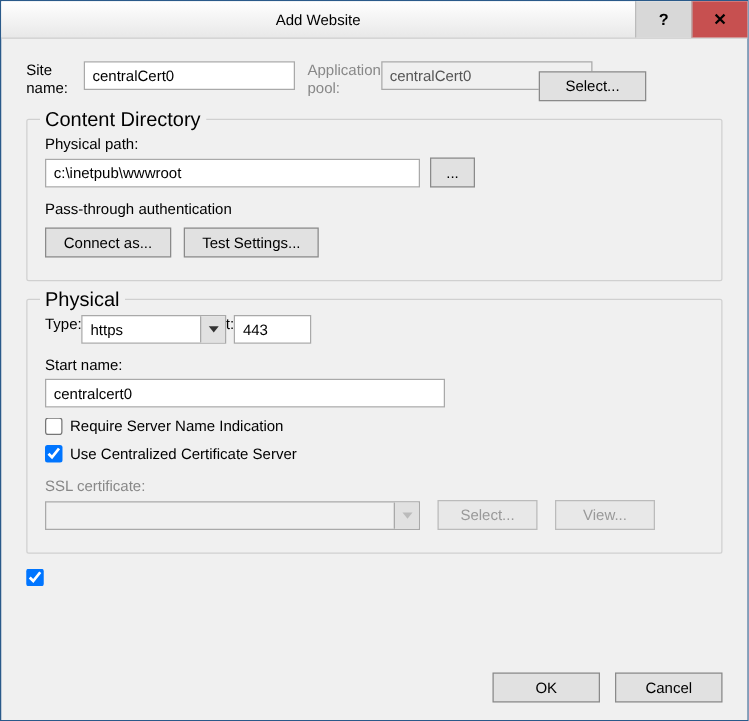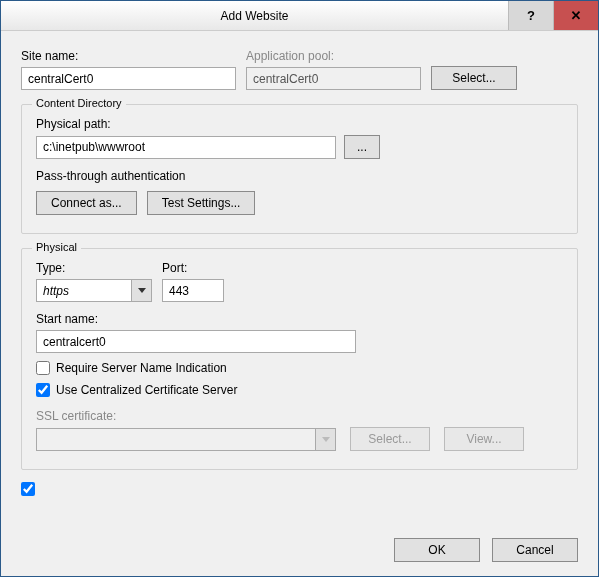--- a/index.html
+++ b/index.html
@@ -6,32 +6,32 @@
 body { font-family: "Segoe UI", Tahoma, sans-serif; font-size: 12px; color: #000; background: #fff; }
 .window { width: 599px; height: 577px; border: 1px solid #2a5a8a; background: #f0f0f0; position: relative; }
 .titlebar { height: 30px; background: linear-gradient(#fff, #e8e8e8); border-bottom: 1px solid #ccc; display: flex; align-items: center; position: relative; }
 .titlebar-title { flex: 1; text-align: center; font-size: 12px; color: #000; }
 .titlebar-buttons { display: flex; height: 100%; }
 .titlebar-btn { width: 45px; height: 100%; display: flex; align-items: center; justify-content: center; border-left: 1px solid #bbb; font-size: 13px; font-weight: bold; }
 .titlebar-btn.help { background: #d8d8d8; }
 .titlebar-btn.close { background: #c75050; color: #000; }
 .content { padding: 18px 20px 10px 20px; }
 .row { display: flex; gap: 10px; margin-bottom: 4px; align-items: flex-end; }
-.col { display: flex; flex-direction: column; }
+.col { display: flex; flex-direction: row; }
 .label { font-size: 12px; margin-bottom: 4px; color: #000; }
 .label.dim { color: #888; }
 input[type=text] { height: 23px; padding: 2px 6px; font-size: 12px; border: 1px solid #a9a9a9; background: #fff; font-family: inherit; }
 input[type=text].ro { background: #f0f0f0; color: #555; }
 .btn { height: 24px; min-width: 80px; padding: 0 14px; font-size: 12px; border: 1px solid #8a8a8a; background: #e1e1e1; font-family: inherit; cursor: default; }
 .btn.small { min-width: 36px; padding: 0; }
 .btn.disabled { color: #999; border-color: #bbb; background: #e8e8e8; }
 .group { border: 1px solid #d0d0d0; border-radius: 2px; padding: 12px 14px 14px 14px; margin-top: 14px; position: relative; }
-.group-title { position: absolute; top: -8px; left: 10px; background: #f0f0f0; padding: 0 4px; font-size: 11px; }
+.group-title { position: absolute; top: -8px; left: 10px; background: #f0f0f0; padding: 0 4px; font-size: 16px; }
 .select-wrap { position: relative; display: inline-flex; }
-.select-wrap input { padding-right: 22px; font-style: italic; }
+.select-wrap input { padding-right: 22px; }
 .select-btn { position: absolute; right: 1px; top: 1px; bottom: 1px; width: 20px; border: none; border-left: 1px solid #a9a9a9; background: #e1e1e1; display: flex; align-items: center; justify-content: center; }
 .select-btn::after { content: ""; border-left: 4px solid transparent; border-right: 4px solid transparent; border-top: 5px solid #333; }
 .select-btn.disabled::after { border-top-color: #bbb; }
 .chkrow { display: flex; align-items: center; gap: 6px; margin-top: 8px; font-size: 12px; }
 input[type=checkbox] { width: 14px; height: 14px; }
 .footer { position: absolute; bottom: 14px; right: 20px; display: flex; gap: 12px; }
 .footer .btn { min-width: 86px; }
 </style>
 </head>
 <body>

